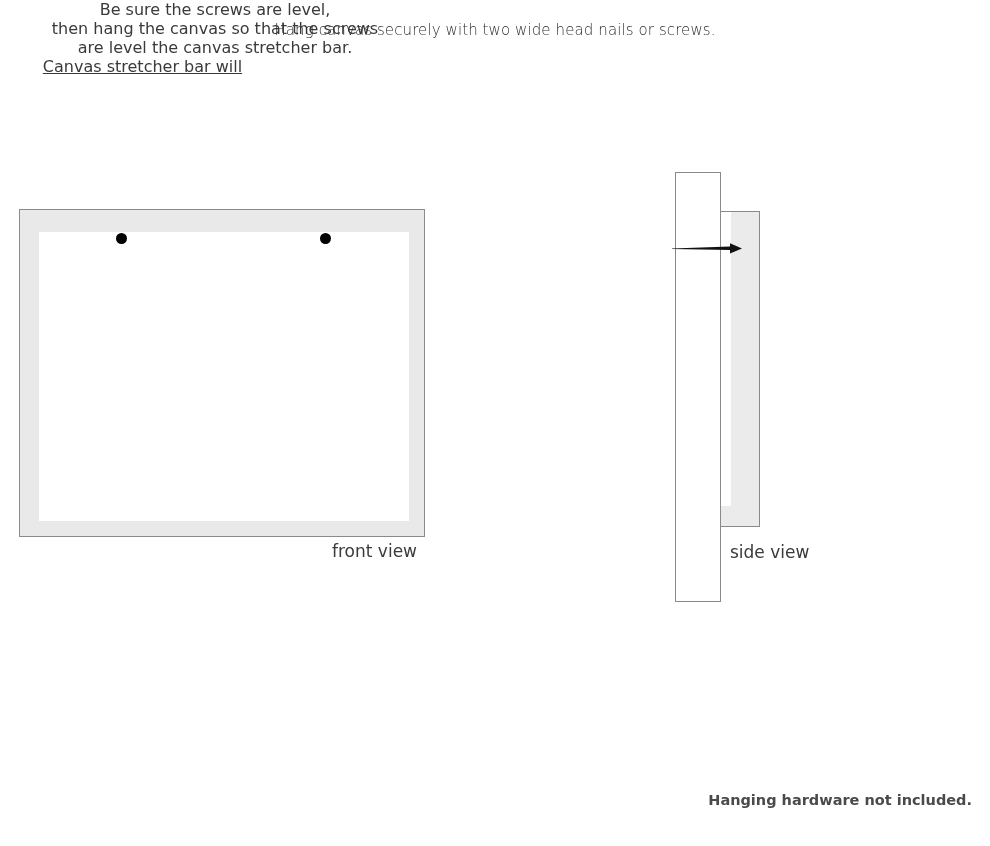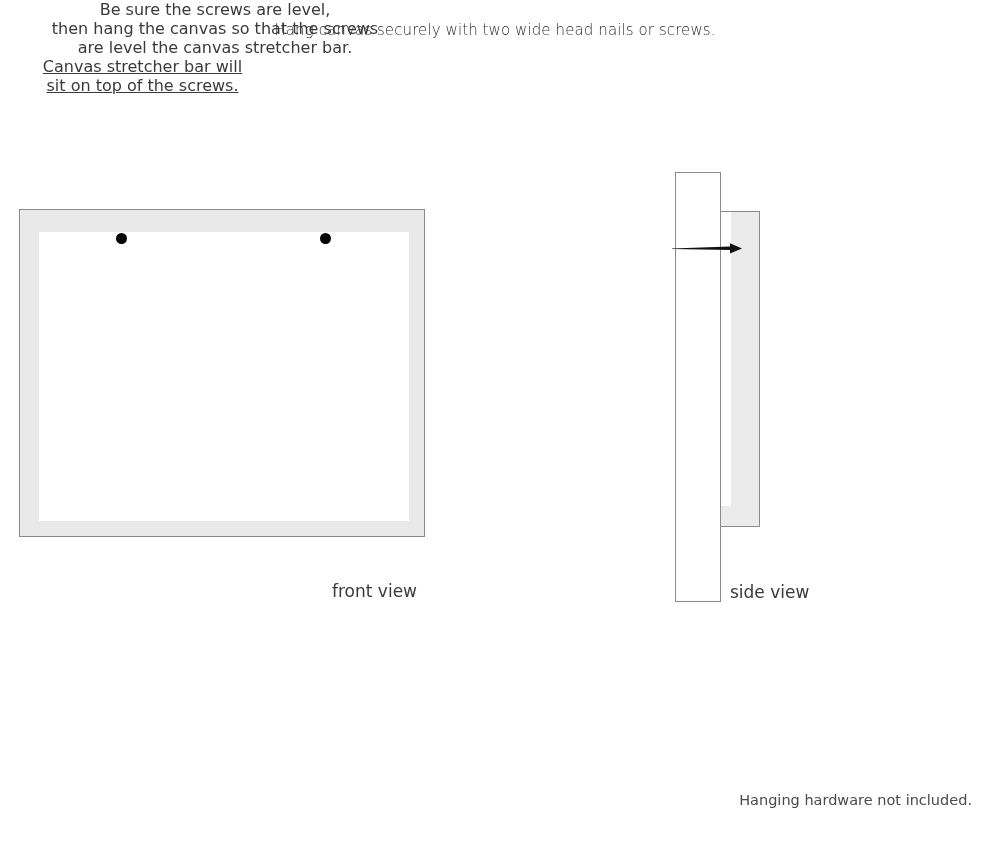--- a/index.html
+++ b/index.html
@@ -129,51 +129,50 @@
     z-index: 5;
   }
 
   
   .view-label {
     position: absolute;
     font-size: 17px;
     font-weight: 400;
     color: #3a3a3a;
     white-space: nowrap;
-    margin-top: 40px;
   }
   #label-front-view { left: 332px; top: 541px; }
   #label-side-view  { left: 730px; top: 542px; text-align: center; }
 
   
   #footer-note {
     position: absolute;
     right: 18px;
     top: 790px;
     text-align: right;
     font-size: 14.5px;
     line-height: 21px;
     color: #4a4a4a;
+    font-weight: bold;
   }
   .footer-line { display: block; white-space: nowrap; }
 </style>
 </head>
 <body>
 
 <div id="main-title">Hang canvas securely with two wide head nails or screws.</div>
 
 <div id="caption-front">
   <span class="caption-line">Be sure the screws are level,</span>
   <span class="caption-line">then hang the canvas so that the screws</span>
   <span class="caption-line">are level the canvas stretcher bar.</span>
 </div>
 
 <div id="caption-side">
   <span class="caption-line">Canvas stretcher bar will</span>
-  <span class="caption-line">sit on top of the screws.</span>
 </div>
 
 <div id="front-view-group">
   <div id="canvas-frame-outer">
     <div id="canvas-frame-inner"></div>
     <div class="screw-dot" id="screw-dot-left"></div>
     <div class="screw-dot" id="screw-dot-right"></div>
   </div>
 </div>
 

